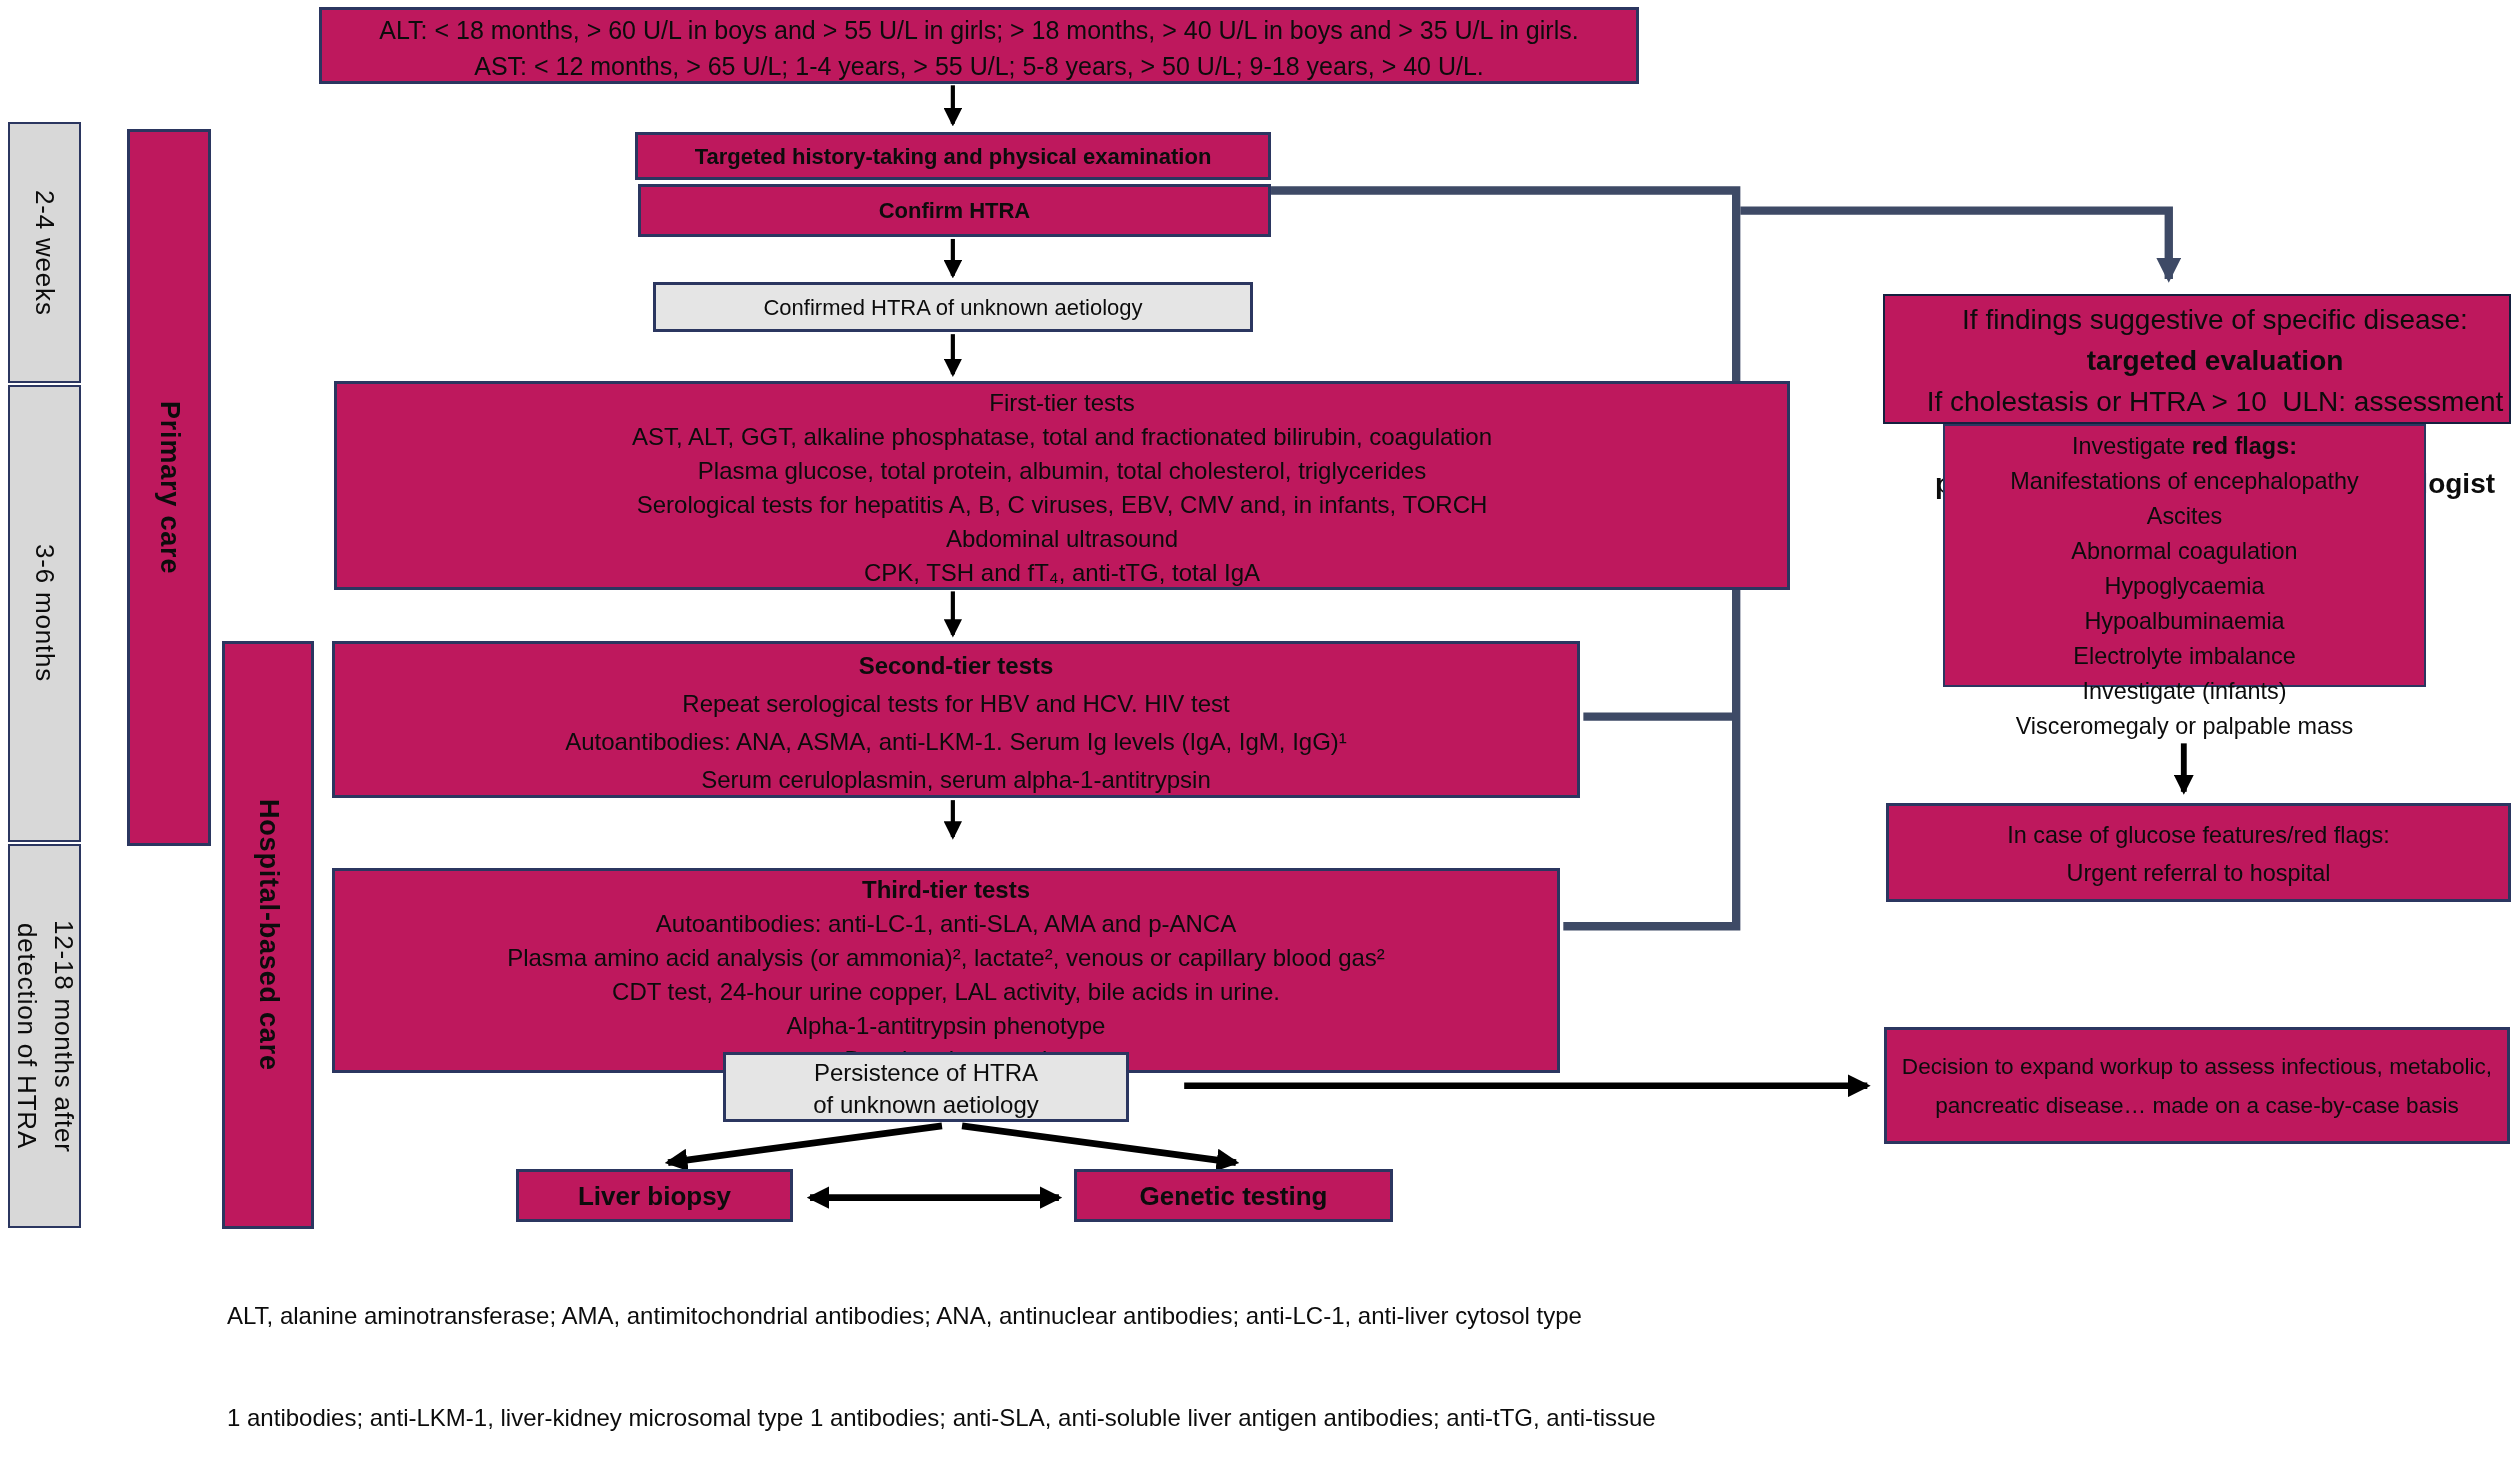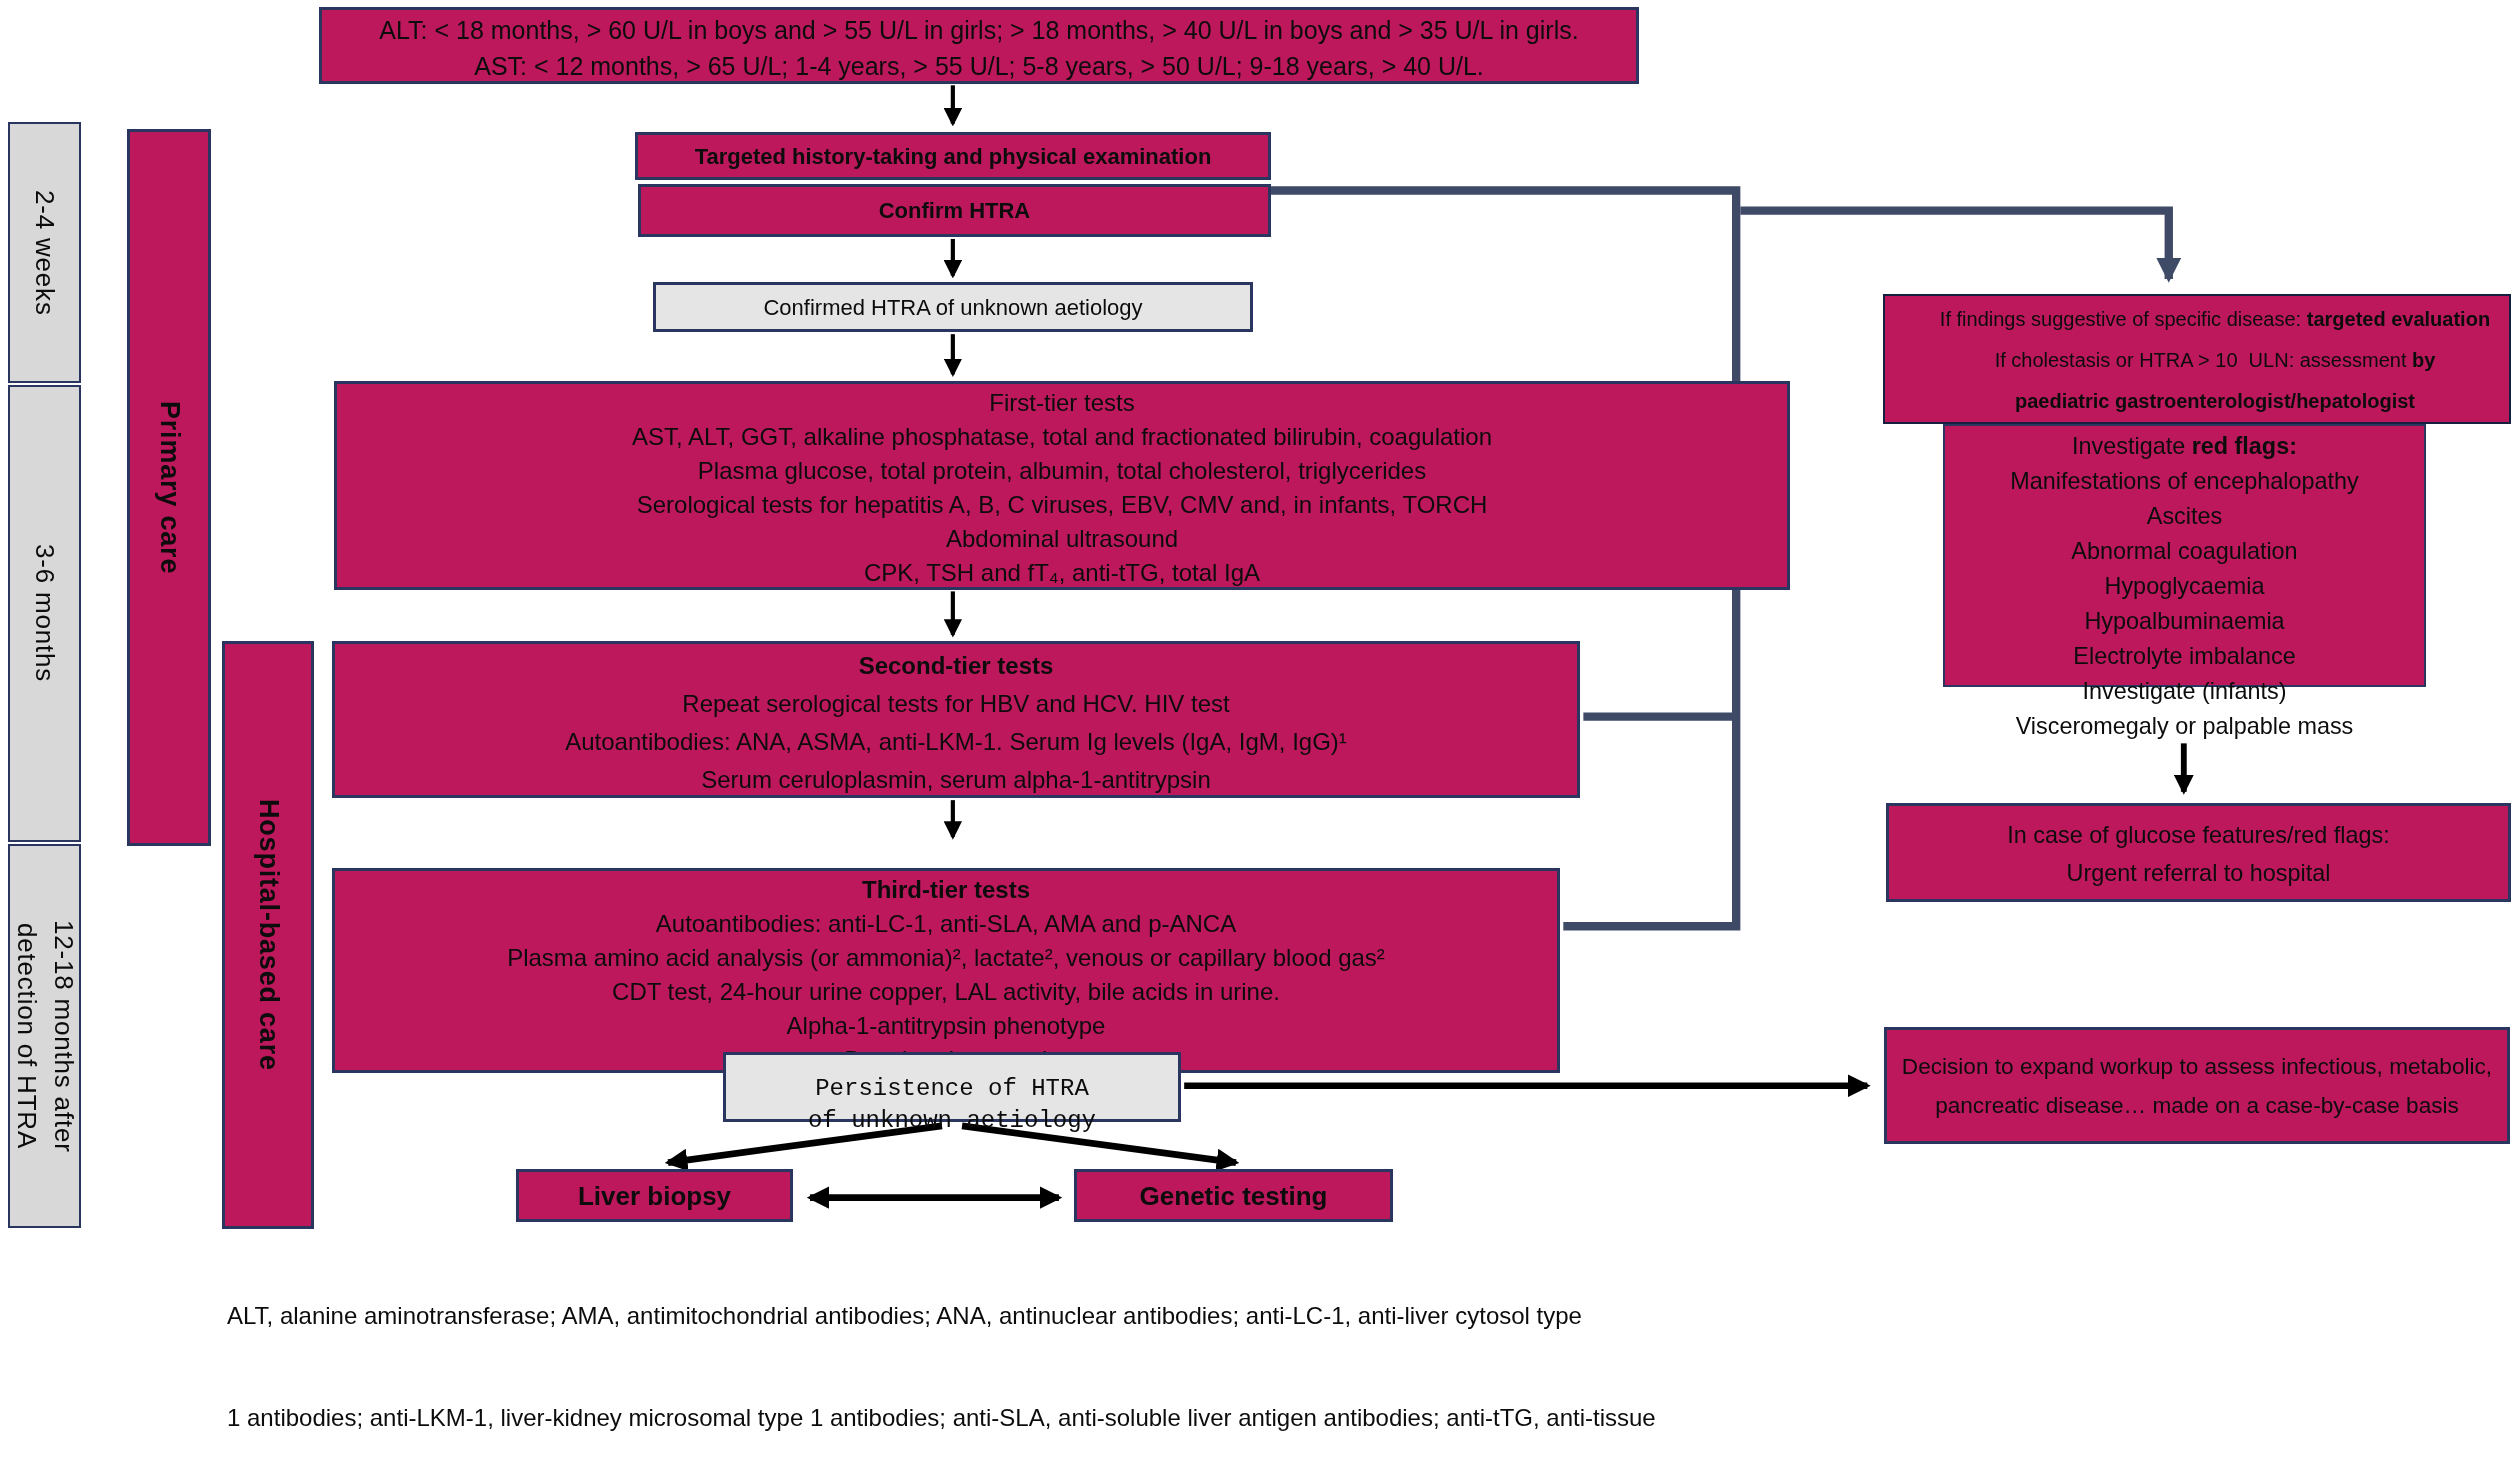--- a/index.html
+++ b/index.html
@@ -14,21 +14,21 @@
   .row{white-space:pre-wrap;}
   .vbox{display:flex;align-items:center;justify-content:center;}
   .vtext{writing-mode:vertical-rl;font-size:26px;line-height:33px;letter-spacing:0.8px;}
   .tl{background:#d8d8d8;border-width:2.5px;}
   .crit .row{font-size:25px;line-height:36px;}
   .small-label{font-size:22px;line-height:43px;text-align:center;}
   .tier .row{font-size:24px;line-height:34px;}
   .tier2 .row{font-size:24px;line-height:38px;}
   .pers .row{font-size:24px;line-height:32px;}
   .endbox{font-size:26px;line-height:48px;}
-  .rbox .row{font-size:20px;line-height:41px;padding-left:36px;}
+  .rbox .row{font-size:28px;line-height:41px;padding-left:36px;}
   .redf .row{font-size:23.4px;line-height:35px;}
   .alarm .row{font-size:23.4px;line-height:38px;}
   .decide .row{font-size:22.6px;line-height:39px;}
   .footnote{position:absolute;left:227px;top:1231px;width:1679px;z-index:2;
             font-size:24px;line-height:34px;text-align:left;white-space:pre-wrap;}
 </style>
 </head>
 <body>
 
 <div class="canvas">
@@ -116,21 +116,21 @@
 
   <div class="box tier" style="left:332px;top:844px;width:1228px;height:205px;padding-top:1.7px;line-height:33px;margin-top:24px;">
     <div class="row bold">Third-tier tests</div>
     <div class="row">Autoantibodies: anti-LC-1, anti-SLA, AMA and p-ANCA</div>
     <div class="row">Plasma amino acid analysis (or ammonia)², lactate², venous or capillary blood gas²</div>
     <div class="row">CDT test, 24-hour urine copper, LAL activity, bile acids in urine.</div>
     <div class="row">Alpha-1-antitrypsin phenotype</div>
     <div class="row">Doppler ultrasound</div>
   </div>
 
-  <div class="box pers grey" style="left:723px;top:1052px;width:458px;height:70px;padding-top:18px;font-family:Liberation Mono, monospace;">
+  <div class="box pers grey" style="left:723px;top:1052px;width:406px;height:70px;padding-top:2px;">
     <div class="row">Persistence of HTRA</div>
     <div class="row">of unknown aetiology</div>
   </div>
 
   <div class="box endbox bold" style="left:516px;top:1169px;width:277px;height:53px;">
     <span>Liver biopsy</span>
   </div>
   <div class="box endbox bold" style="left:1074px;top:1169px;width:319px;height:53px;">
     <span>Genetic testing</span>
   </div>

